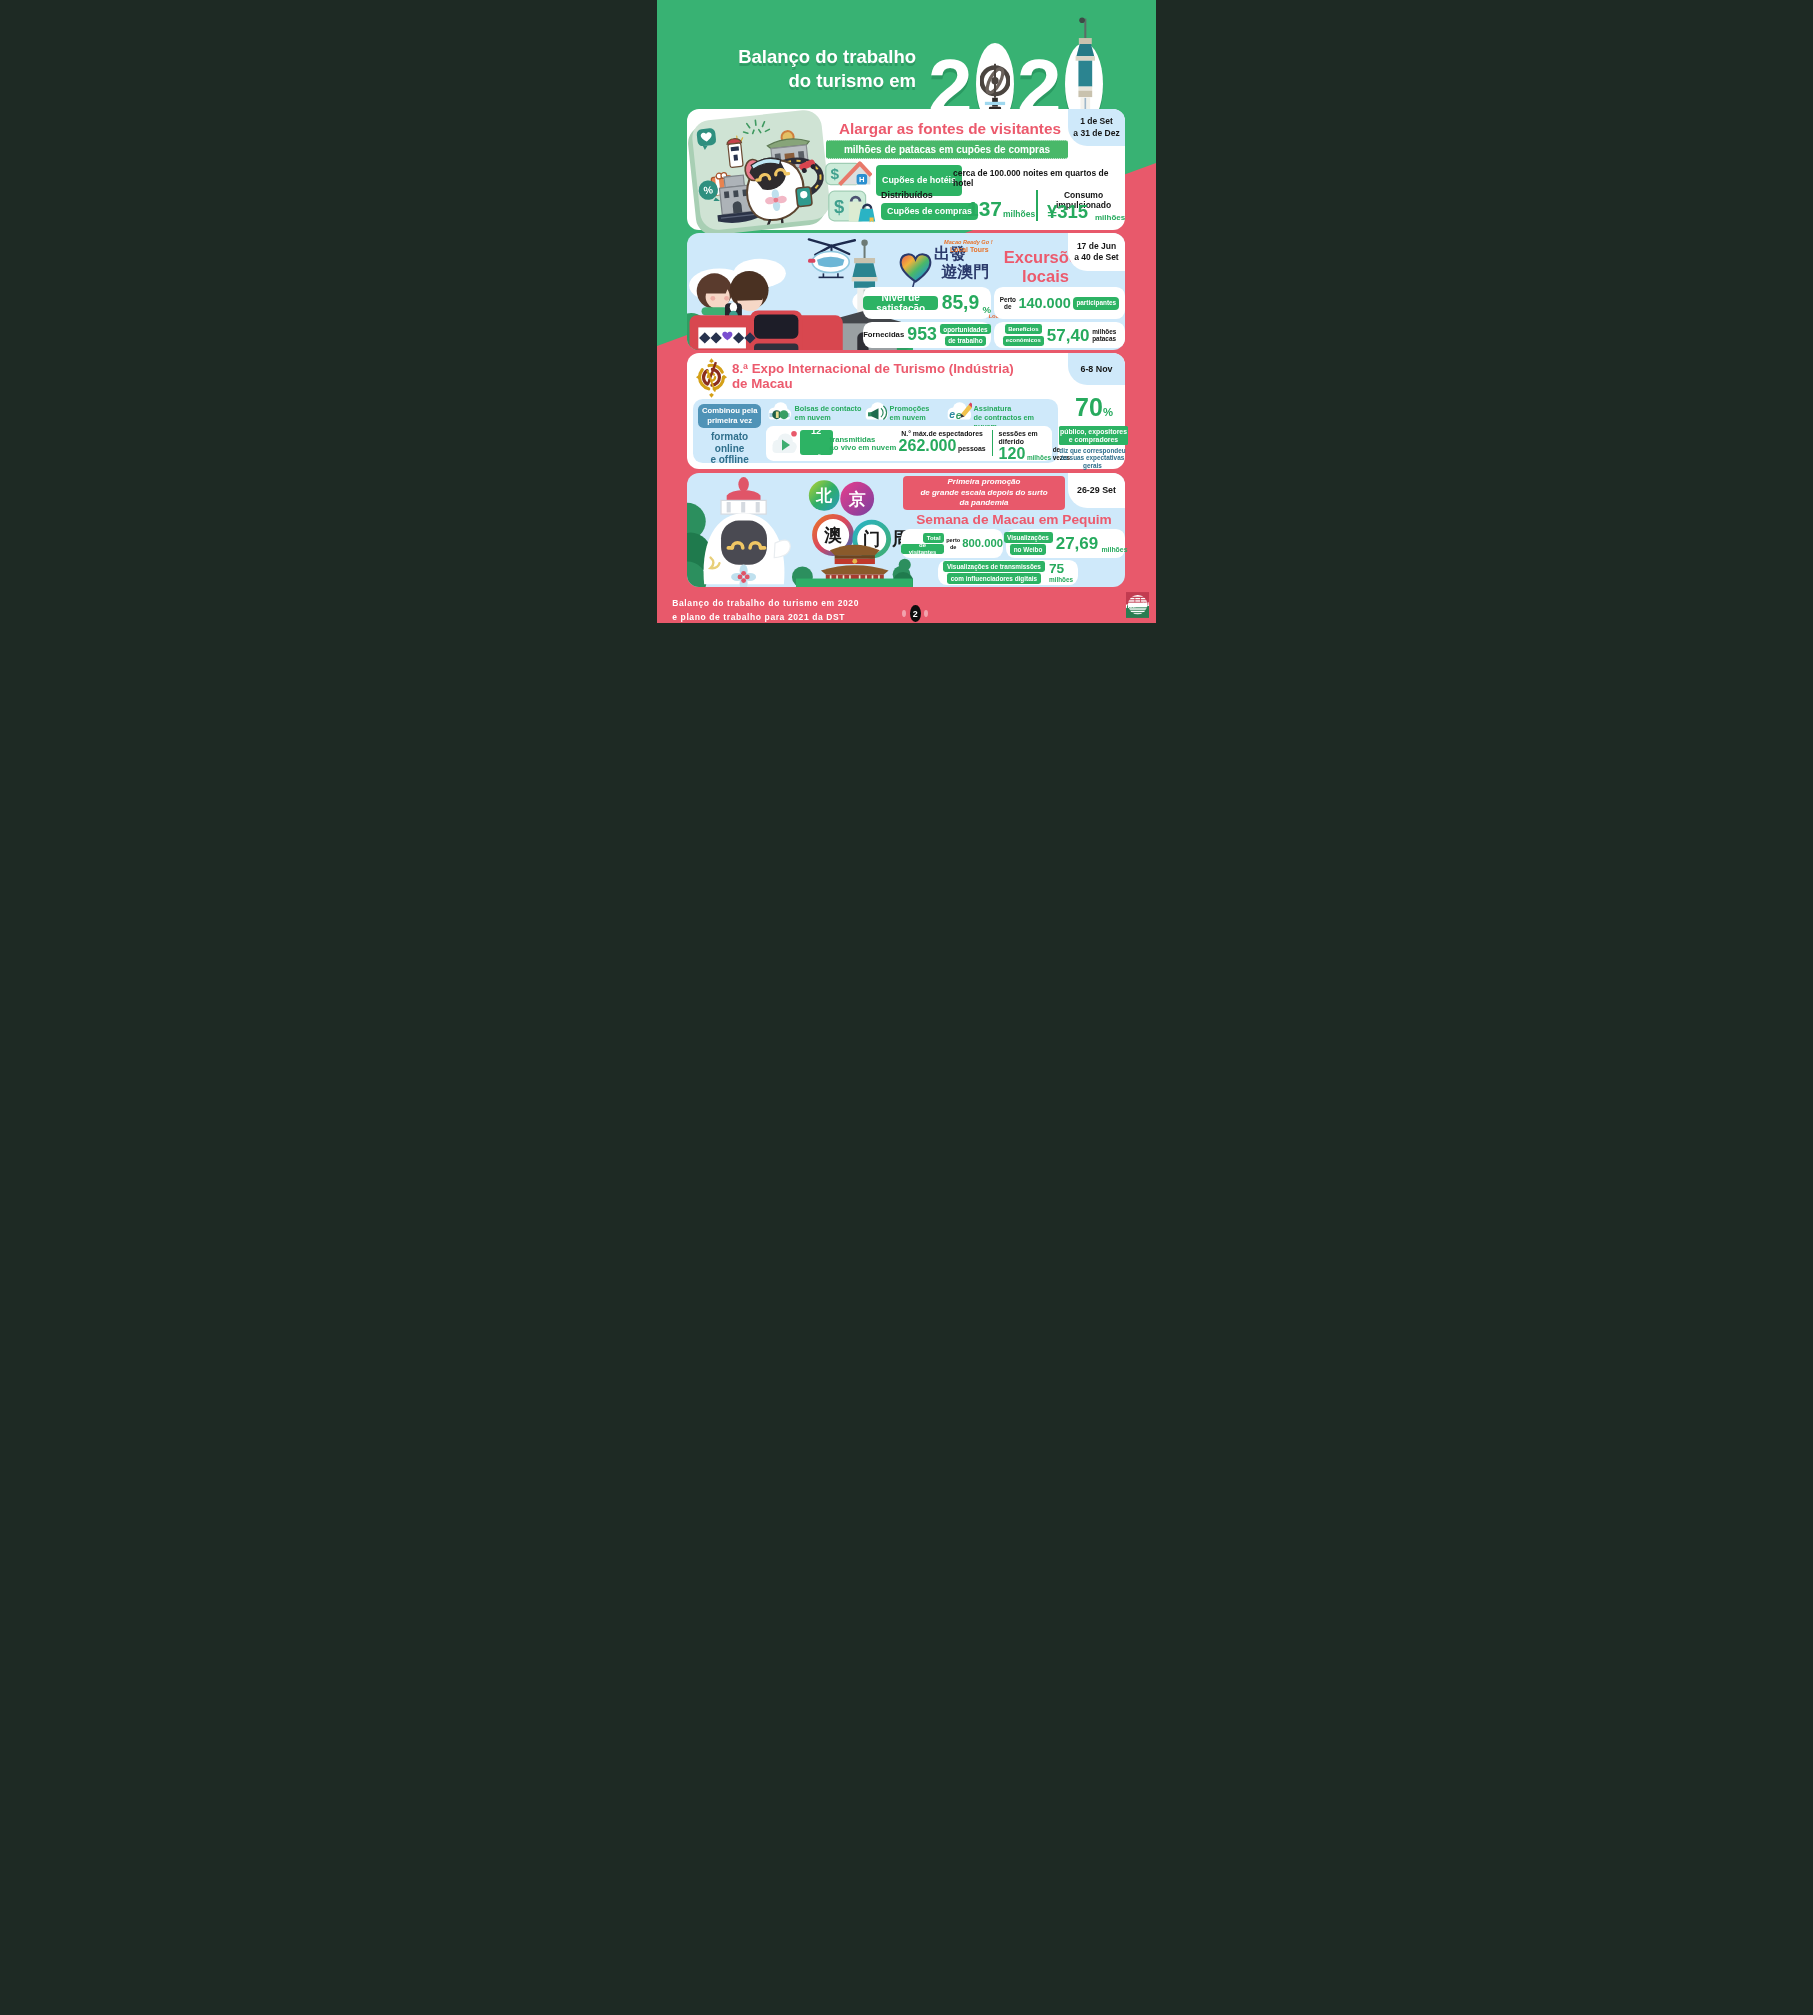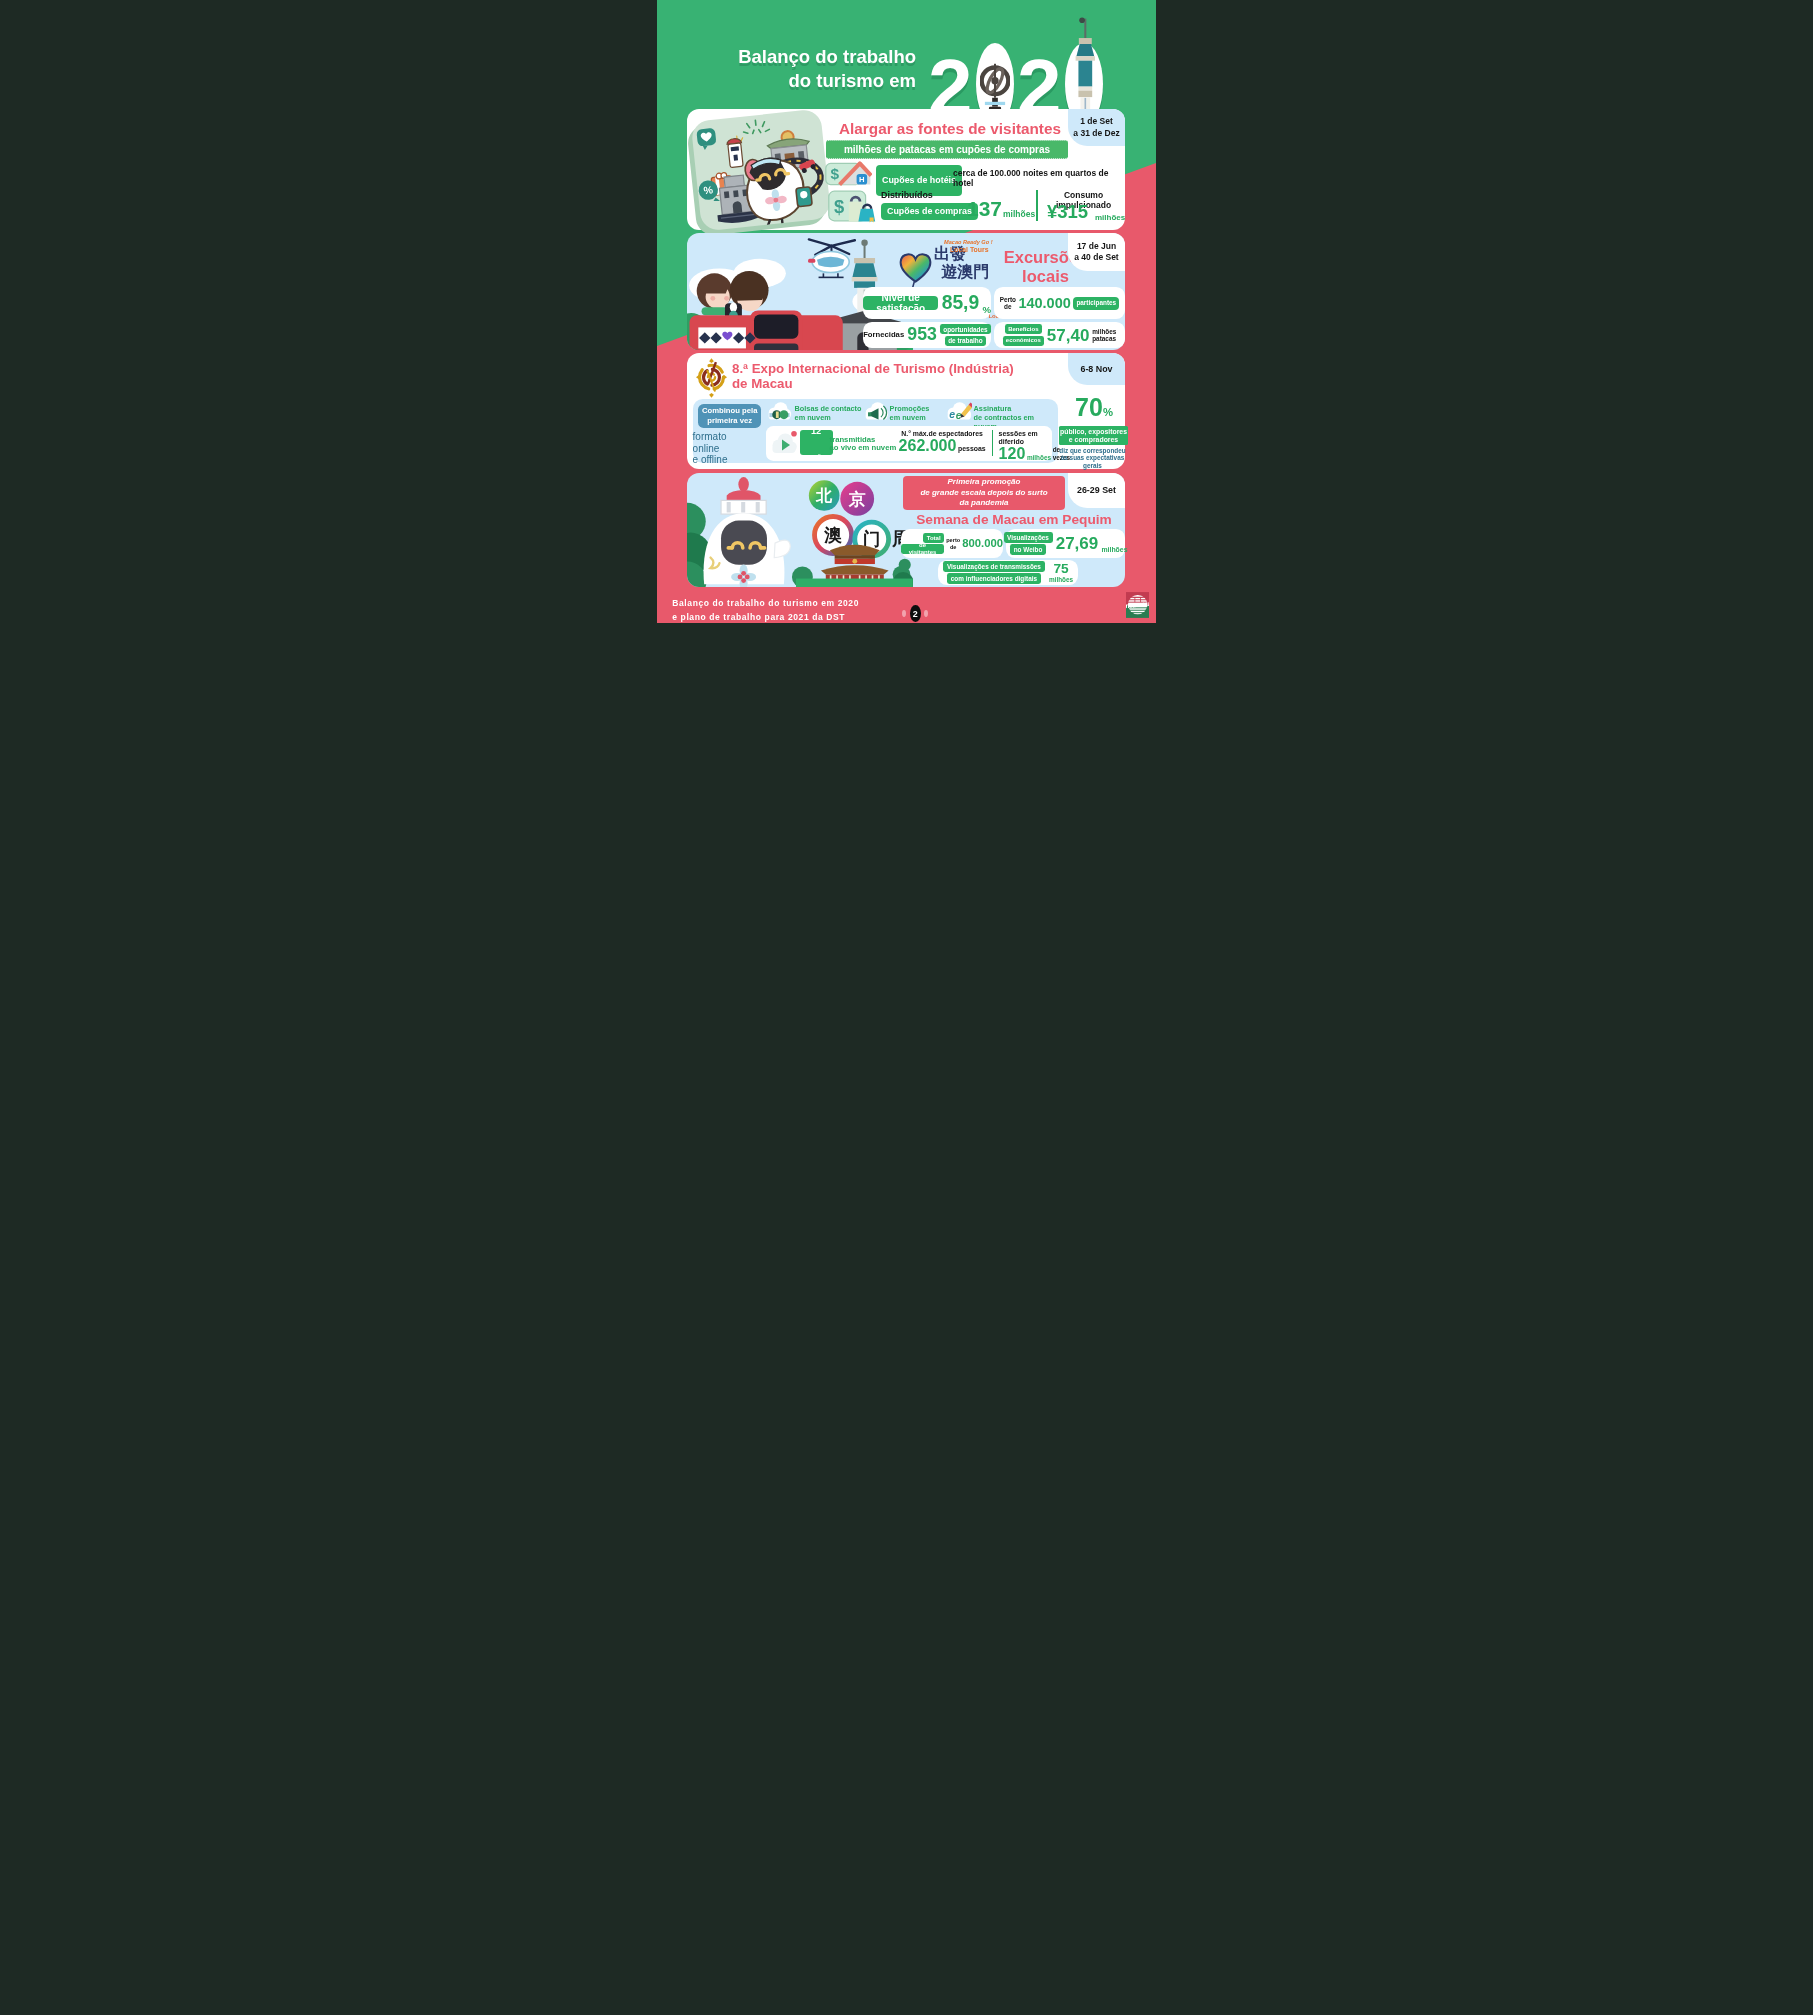--- a/index.html
+++ b/index.html
@@ -32,21 +32,21 @@
           border-top:1.6px dotted rgba(255,255,255,.85);border-bottom:1.6px dotted rgba(255,255,255,.85);
           color:#fff;font-weight:800;font-size:10px;display:flex;align-items:center;justify-content:center}
   .tile{position:absolute;left:8.9px;top:5.6px;width:130px;height:110px;background:#cfe3d4;border-radius:17.7px;
         transform:rotate(-6deg);box-shadow:-4.8px 4.8px 0 #a8cfb4}
   .statbox{position:absolute;background:#fff;border-radius:8.9px;display:flex;align-items:center;justify-content:center}
   .stack{display:flex;flex-direction:column;gap:1.6px;align-items:center}
   .panel{position:absolute;left:5.6px;top:46px;width:365px;height:64px;background:#cfe9fa;border-radius:9.7px}
   .teal-badge{position:absolute;left:5.6px;top:4.8px;width:63px;height:24px;background:#4f93b7;border-radius:5.6px;
               color:#fff;font-weight:700;font-size:7.7px;line-height:1.3;display:flex;flex-direction:column;
               align-items:center;justify-content:center}
-  .format{position:absolute;left:0;top:32px;width:74px;text-align:left;color:#2f6f8c;font-weight:400;
+  .format{position:absolute;left:0;top:32px;width:74px;text-align:center;color:#2f6f8c;font-weight:700;
           font-size:10px;line-height:1.16}
   .feat-label{position:absolute;color:#27aa5e;font-weight:700;font-size:7.3px;line-height:1.25}
   .livebox{position:absolute;left:73px;top:26.6px;width:286px;height:35px;background:#fff;border-radius:7.3px}
   .banner{position:absolute;left:216px;top:3.2px;width:162px;height:34px;background:#e8596b;border-radius:4px;
           color:#fff;font-style:italic;font-weight:600;font-size:8px;line-height:1.32;display:flex;flex-direction:column;
           align-items:center;justify-content:center;text-align:center}
   .f-line{position:absolute;color:#fff;font-weight:700;font-size:8.5px;letter-spacing:0.6px}
   .pager{position:absolute;left:245px;top:605px;display:flex;align-items:center;gap:3.6px}
   .pdot{width:4px;height:6.9px;border-radius:50%;background:#f2a3ad}
   .pnum{width:11px;height:17.3px;border-radius:50%;background:#0d0d0d;color:#fff;font-weight:700;font-size:8.9px;
@@ -679,21 +679,21 @@
       </span>
       <span class="num" style="font-size:17px">27,69</span>
       <span class="gtx" style="font-size:6.9px;align-self:flex-end;padding-bottom:4px">milhões</span>
     </div>
 
     <div class="statbox" style="left:251px;top:87px;width:140px;height:25px;gap:4px">
       <span class="stack" style="gap:1.2px">
         <span class="gb" style="height:10.5px;padding:0 4px;font-size:6.4px;border-radius:2.4px">Visualizações de transmissões</span>
         <span class="gb" style="height:10.5px;padding:0 4px;font-size:6.4px;border-radius:2.4px">com influenciadores digitais</span>
       </span>
-      <span class="stack" style="gap:0;align-items:center">
+      <span class="stack" style="gap:0;align-items:flex-start">
         <span class="num" style="font-size:13.7px">75</span>
         <span class="gtx" style="font-size:6.4px">milhões</span>
       </span>
     </div>
   </section>
 
   <div class="f-line" style="left:15.3px;top:598px">Balanço do trabalho do turismo em 2020</div>
   <div class="f-line" style="left:15.3px;top:612px">e plano de trabalho para 2021 da DST</div>
 
   <div class="pager">

